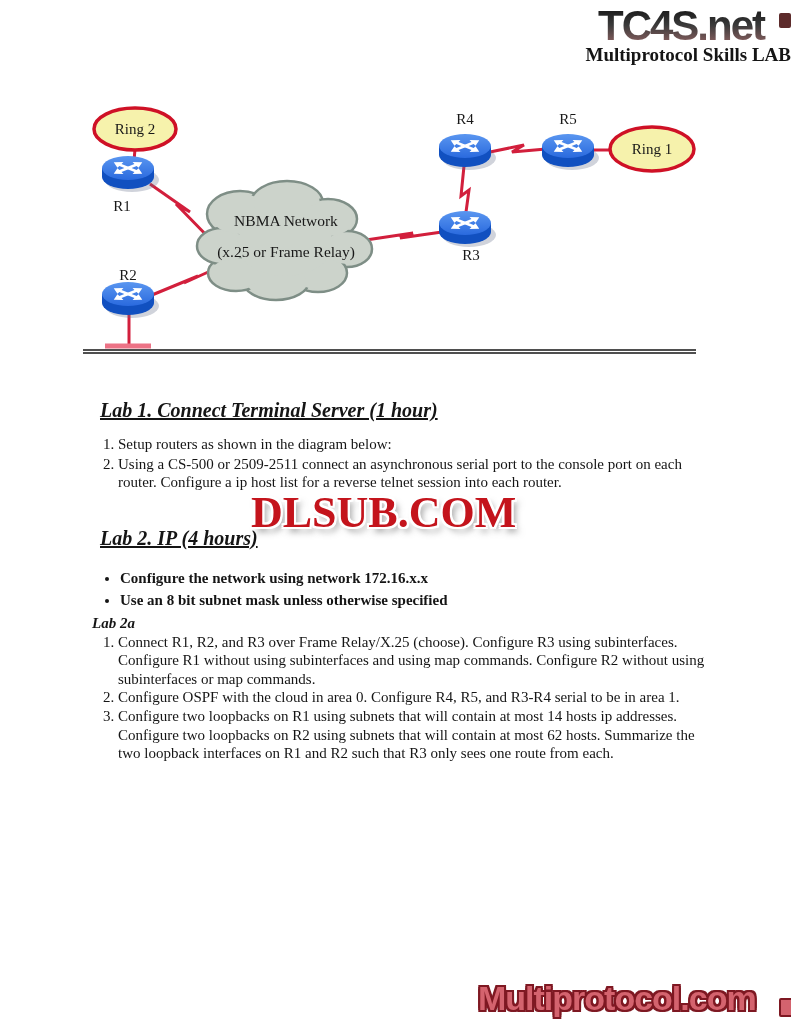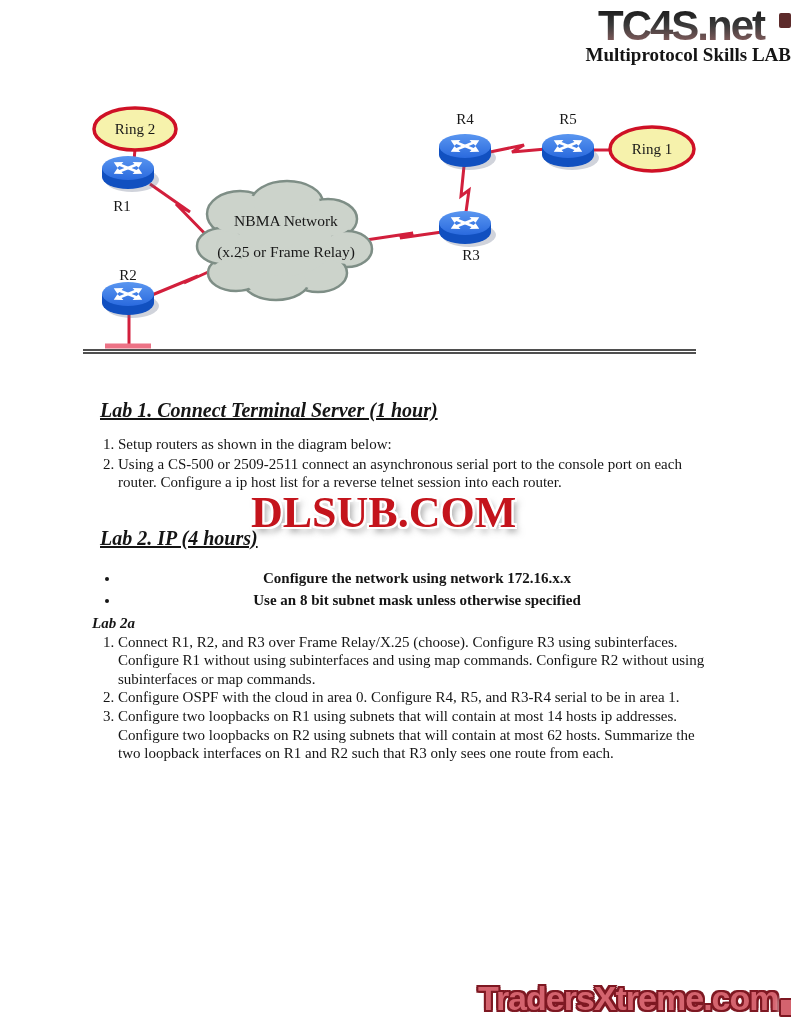--- a/index.html
+++ b/index.html
@@ -37,21 +37,21 @@
     position:absolute;left:92px;top:392px;width:622px;
     font-size:15px;line-height:18.6px;
   }
   .lab-heading{
     font-size:20px;font-weight:bold;font-style:italic;
     text-decoration:underline;margin:8px;line-height:20px;
   }
   .lab1-list{margin:15px 0 0 0;padding-left:26px;}
   .lab1-list li{margin:0 0 1px 0;}
   .lab2-heading{margin-top:36px;}
-  .bold-bullets{margin:21px 0 0 0;padding-left:28px;list-style:disc;text-align:center;}
+  .bold-bullets{margin:21px 0 0 0;padding-left:28px;list-style:disc;}
   .bold-bullets li{font-weight:bold;margin-bottom:4px;}
   .verify-intro{margin:17px 0 0 0;}
   .sub-bullets{margin:1px 0 0 0;padding-left:102px;list-style:disc;}
   .sub-bullets li{margin:0;}
   .lab2a-heading{
     font-size:15px;font-weight:bold;font-style:italic;margin:1px 0 0 0;line-height:18.6px;
   }
   .lab2a-list{margin:0;padding-left:26px;}
   .lab2a-list li{margin:0;}
   
@@ -183,14 +183,14 @@
   <h3 class="lab2a-heading">Lab 2a</h3>
   <ol class="lab2a-list">
     <li>Connect R1, R2, and R3 over Frame Relay/X.25 (choose).  Configure R3 using subinterfaces.  Configure R1 without using subinterfaces and using map commands.  Configure R2 without using subinterfaces or map commands.</li>
     <li>Configure OSPF with the cloud in area 0.  Configure R4, R5, and R3-R4  serial to be in area 1.</li>
     <li>Configure two loopbacks on R1 using subnets that will contain at most 14 hosts ip addresses. Configure two loopbacks on R2 using subnets that will contain at most 62 hosts. Summarize the two loopback interfaces on R1 and R2 such that  R3 only sees one route from each.</li>
   </ol>
 
 </div>
 
 <div class="wm-dlsub">DLSUB.COM</div>
-<div class="wm-traders">TradersXtreme.com</div>
+<div class="wm-traders">Multiprotocol.com</div>
 <div class="wm-corner-square"></div>
 
 </body></html>

